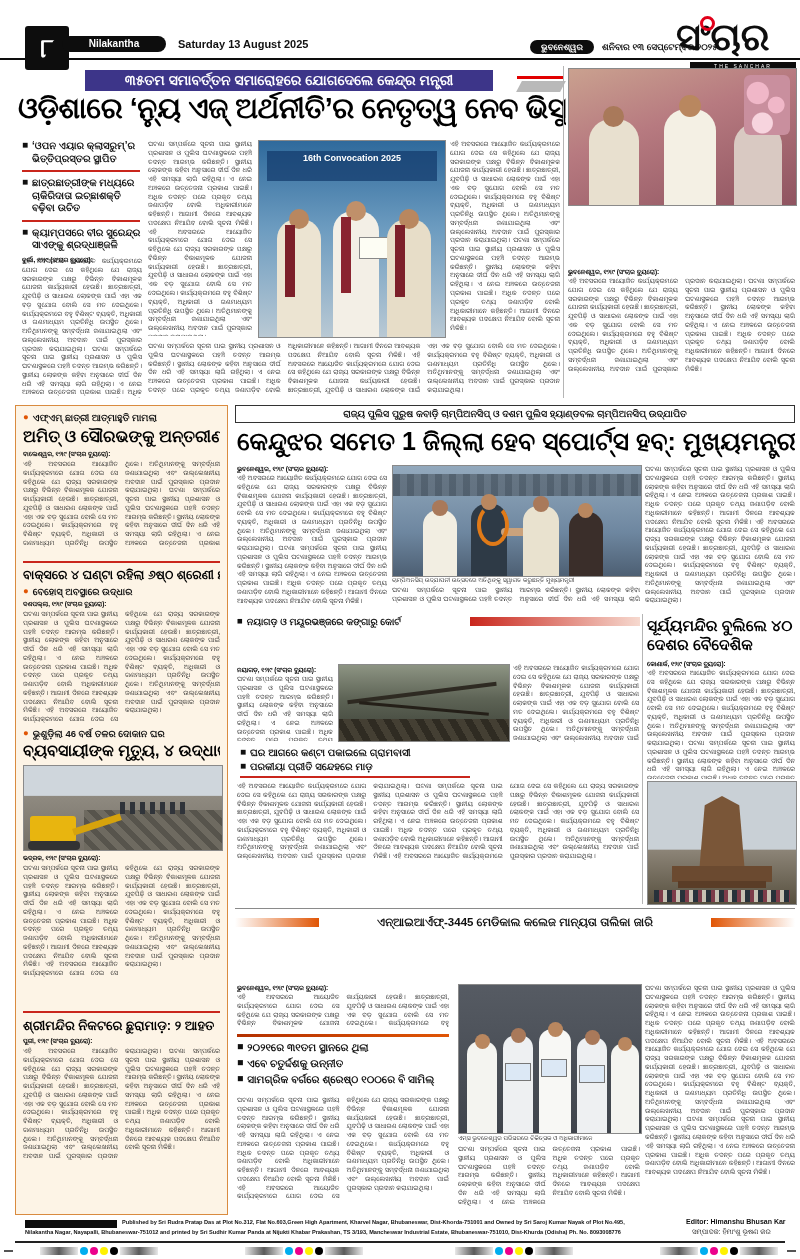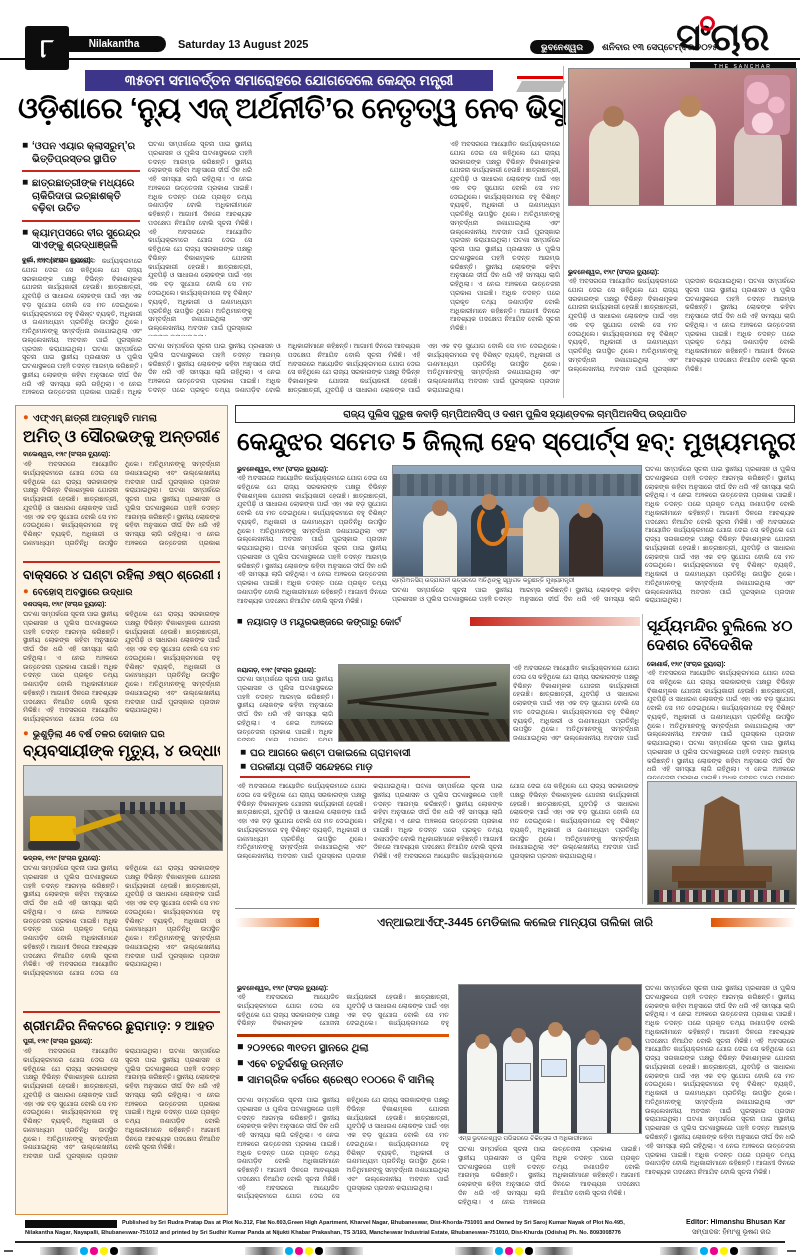--- a/index.html
+++ b/index.html
@@ -79,20 +79,35 @@
   </div>
   <div class="abs bt" style="left:22px;top:257px;width:120px;height:141px;">
     <span>ଏହି ଅବସରରେ ଆୟୋଜିତ କାର୍ଯ୍ୟକ୍ରମରେ ଯୋଗ ଦେଇ ସେ କହିଥିଲେ ଯେ ରାଜ୍ୟ ସରକାରଙ୍କ ପକ୍ଷରୁ ବିଭିନ୍ନ ବିକାଶମୂଳକ ଯୋଜନା କାର୍ଯ୍ୟକାରୀ ହେଉଛି। ଛାତ୍ରଛାତ୍ରୀ, ଯୁବପିଢ଼ି ଓ ସାଧାରଣ ଲୋକଙ୍କ ପାଇଁ ଏହା ଏକ ବଡ଼ ସୁଯୋଗ ବୋଲି ସେ ମତ ଦେଇଥିଲେ। କାର୍ଯ୍ୟକ୍ରମରେ ବହୁ ବିଶିଷ୍ଟ ବ୍ୟକ୍ତି, ଅଧିକାରୀ ଓ ଗଣମାଧ୍ୟମ ପ୍ରତିନିଧି ଉପସ୍ଥିତ ଥିଲେ। ଅତିଥିମାନଙ୍କୁ ସମ୍ବର୍ଦ୍ଧନା ଜଣାଯାଇଥିଲା ଏବଂ ଉଲ୍ଲେଖନୀୟ ଅବଦାନ ପାଇଁ ପୁରସ୍କାର ପ୍ରଦାନ କରାଯାଇଥିଲା।</span>
     <span>ଘଟଣା ସମ୍ପର୍କରେ ସୂଚନା ପାଇ ସ୍ଥାନୀୟ ପ୍ରଶାସନ ଓ ପୁଲିସ ଘଟଣାସ୍ଥଳରେ ପହଞ୍ଚି ତଦନ୍ତ ଆରମ୍ଭ କରିଛନ୍ତି। ସ୍ଥାନୀୟ ଲୋକଙ୍କ କହିବା ଅନୁସାରେ ଦୀର୍ଘ ଦିନ ଧରି ଏହି ସମସ୍ୟା ଲାଗି ରହିଥିଲା। ଏ ନେଇ ଅଞ୍ଚଳରେ ଉତ୍ତେଜନା ପ୍ରକାଶ ପାଇଛି। ଅଧିକ ତଦନ୍ତ ପରେ ପ୍ରକୃତ ତଥ୍ୟ ଜଣାପଡ଼ିବ ବୋଲି ଅଧିକାରୀମାନେ କହିଛନ୍ତି। ଆଗାମୀ ଦିନରେ ଆବଶ୍ୟକ ପଦକ୍ଷେପ ନିଆଯିବ ବୋଲି ସୂଚନା ମିଳିଛି।</span>
   </div>
   <div class="abs bt" style="left:148px;top:140px;width:104px;height:196px;">
     <span>ଘଟଣା ସମ୍ପର୍କରେ ସୂଚନା ପାଇ ସ୍ଥାନୀୟ ପ୍ରଶାସନ ଓ ପୁଲିସ ଘଟଣାସ୍ଥଳରେ ପହଞ୍ଚି ତଦନ୍ତ ଆରମ୍ଭ କରିଛନ୍ତି। ସ୍ଥାନୀୟ ଲୋକଙ୍କ କହିବା ଅନୁସାରେ ଦୀର୍ଘ ଦିନ ଧରି ଏହି ସମସ୍ୟା ଲାଗି ରହିଥିଲା। ଏ ନେଇ ଅଞ୍ଚଳରେ ଉତ୍ତେଜନା ପ୍ରକାଶ ପାଇଛି। ଅଧିକ ତଦନ୍ତ ପରେ ପ୍ରକୃତ ତଥ୍ୟ ଜଣାପଡ଼ିବ ବୋଲି ଅଧିକାରୀମାନେ କହିଛନ୍ତି। ଆଗାମୀ ଦିନରେ ଆବଶ୍ୟକ ପଦକ୍ଷେପ ନିଆଯିବ ବୋଲି ସୂଚନା ମିଳିଛି।</span>
     <span>ଏହି ଅବସରରେ ଆୟୋଜିତ କାର୍ଯ୍ୟକ୍ରମରେ ଯୋଗ ଦେଇ ସେ କହିଥିଲେ ଯେ ରାଜ୍ୟ ସରକାରଙ୍କ ପକ୍ଷରୁ ବିଭିନ୍ନ ବିକାଶମୂଳକ ଯୋଜନା କାର୍ଯ୍ୟକାରୀ ହେଉଛି। ଛାତ୍ରଛାତ୍ରୀ, ଯୁବପିଢ଼ି ଓ ସାଧାରଣ ଲୋକଙ୍କ ପାଇଁ ଏହା ଏକ ବଡ଼ ସୁଯୋଗ ବୋଲି ସେ ମତ ଦେଇଥିଲେ। କାର୍ଯ୍ୟକ୍ରମରେ ବହୁ ବିଶିଷ୍ଟ ବ୍ୟକ୍ତି, ଅଧିକାରୀ ଓ ଗଣମାଧ୍ୟମ ପ୍ରତିନିଧି ଉପସ୍ଥିତ ଥିଲେ। ଅତିଥିମାନଙ୍କୁ ସମ୍ବର୍ଦ୍ଧନା ଜଣାଯାଇଥିଲା ଏବଂ ଉଲ୍ଲେଖନୀୟ ଅବଦାନ ପାଇଁ ପୁରସ୍କାର ପ୍ରଦାନ କରାଯାଇଥିଲା।</span>
   </div>
 
+  <div class="photo" style="left:258px;top:140px;width:186px;height:196px;background:linear-gradient(180deg,#2f6a9c 0%,#6d9cc0 45%,#b9c9d4 100%);">
+    <div style="position:absolute;left:8px;top:10px;right:8px;height:30px;background:rgba(20,60,110,0.75);color:#fff;font-size:9px;font-weight:bold;text-align:center;line-height:15px;">
+      <span>16th Convocation 2025</span>
+    </div>
+    <div style="position:absolute;left:18px;bottom:0;width:44px;height:118px;background:#ece4d2;border-radius:20px 20px 0 0;"></div>
+    <div style="position:absolute;left:30px;bottom:108px;width:20px;height:20px;border-radius:50%;background:#b9875f;"></div>
+    <div style="position:absolute;left:26px;bottom:40px;width:10px;height:72px;background:#7c1f2a;"></div>
+    <div style="position:absolute;left:74px;bottom:0;width:46px;height:126px;background:#f3efe6;border-radius:20px 20px 0 0;"></div>
+    <div style="position:absolute;left:87px;bottom:116px;width:20px;height:20px;border-radius:50%;background:#c0906a;"></div>
+    <div style="position:absolute;left:82px;bottom:44px;width:10px;height:76px;background:#8a2430;"></div>
+    <div style="position:absolute;left:100px;bottom:78px;width:30px;height:20px;background:#fdfdf4;border:1px solid #888;"></div>
+    <div style="position:absolute;left:128px;bottom:0;width:44px;height:118px;background:#e7ddc8;border-radius:20px 20px 0 0;"></div>
+    <div style="position:absolute;left:140px;bottom:108px;width:20px;height:20px;border-radius:50%;background:#b9875f;"></div>
+    <div style="position:absolute;left:136px;bottom:40px;width:10px;height:72px;background:#7c1f2a;"></div>
+  </div>
 
   <div class="abs bt" style="left:450px;top:140px;width:110px;height:196px;">
     <span>ଏହି ଅବସରରେ ଆୟୋଜିତ କାର୍ଯ୍ୟକ୍ରମରେ ଯୋଗ ଦେଇ ସେ କହିଥିଲେ ଯେ ରାଜ୍ୟ ସରକାରଙ୍କ ପକ୍ଷରୁ ବିଭିନ୍ନ ବିକାଶମୂଳକ ଯୋଜନା କାର୍ଯ୍ୟକାରୀ ହେଉଛି। ଛାତ୍ରଛାତ୍ରୀ, ଯୁବପିଢ଼ି ଓ ସାଧାରଣ ଲୋକଙ୍କ ପାଇଁ ଏହା ଏକ ବଡ଼ ସୁଯୋଗ ବୋଲି ସେ ମତ ଦେଇଥିଲେ। କାର୍ଯ୍ୟକ୍ରମରେ ବହୁ ବିଶିଷ୍ଟ ବ୍ୟକ୍ତି, ଅଧିକାରୀ ଓ ଗଣମାଧ୍ୟମ ପ୍ରତିନିଧି ଉପସ୍ଥିତ ଥିଲେ। ଅତିଥିମାନଙ୍କୁ ସମ୍ବର୍ଦ୍ଧନା ଜଣାଯାଇଥିଲା ଏବଂ ଉଲ୍ଲେଖନୀୟ ଅବଦାନ ପାଇଁ ପୁରସ୍କାର ପ୍ରଦାନ କରାଯାଇଥିଲା।</span>
     <span>ଘଟଣା ସମ୍ପର୍କରେ ସୂଚନା ପାଇ ସ୍ଥାନୀୟ ପ୍ରଶାସନ ଓ ପୁଲିସ ଘଟଣାସ୍ଥଳରେ ପହଞ୍ଚି ତଦନ୍ତ ଆରମ୍ଭ କରିଛନ୍ତି। ସ୍ଥାନୀୟ ଲୋକଙ୍କ କହିବା ଅନୁସାରେ ଦୀର୍ଘ ଦିନ ଧରି ଏହି ସମସ୍ୟା ଲାଗି ରହିଥିଲା। ଏ ନେଇ ଅଞ୍ଚଳରେ ଉତ୍ତେଜନା ପ୍ରକାଶ ପାଇଛି। ଅଧିକ ତଦନ୍ତ ପରେ ପ୍ରକୃତ ତଥ୍ୟ ଜଣାପଡ଼ିବ ବୋଲି ଅଧିକାରୀମାନେ କହିଛନ୍ତି। ଆଗାମୀ ଦିନରେ ଆବଶ୍ୟକ ପଦକ୍ଷେପ ନିଆଯିବ ବୋଲି ସୂଚନା ମିଳିଛି।</span>
   </div>
   <div class="abs bt c3" style="left:148px;top:342px;width:412px;height:56px;">
     <span>ଘଟଣା ସମ୍ପର୍କରେ ସୂଚନା ପାଇ ସ୍ଥାନୀୟ ପ୍ରଶାସନ ଓ ପୁଲିସ ଘଟଣାସ୍ଥଳରେ ପହଞ୍ଚି ତଦନ୍ତ ଆରମ୍ଭ କରିଛନ୍ତି। ସ୍ଥାନୀୟ ଲୋକଙ୍କ କହିବା ଅନୁସାରେ ଦୀର୍ଘ ଦିନ ଧରି ଏହି ସମସ୍ୟା ଲାଗି ରହିଥିଲା। ଏ ନେଇ ଅଞ୍ଚଳରେ ଉତ୍ତେଜନା ପ୍ରକାଶ ପାଇଛି। ଅଧିକ ତଦନ୍ତ ପରେ ପ୍ରକୃତ ତଥ୍ୟ ଜଣାପଡ଼ିବ ବୋଲି ଅଧିକାରୀମାନେ କହିଛନ୍ତି। ଆଗାମୀ ଦିନରେ ଆବଶ୍ୟକ ପଦକ୍ଷେପ ନିଆଯିବ ବୋଲି ସୂଚନା ମିଳିଛି।</span>
     <span>ଏହି ଅବସରରେ ଆୟୋଜିତ କାର୍ଯ୍ୟକ୍ରମରେ ଯୋଗ ଦେଇ ସେ କହିଥିଲେ ଯେ ରାଜ୍ୟ ସରକାରଙ୍କ ପକ୍ଷରୁ ବିଭିନ୍ନ ବିକାଶମୂଳକ ଯୋଜନା କାର୍ଯ୍ୟକାରୀ ହେଉଛି। ଛାତ୍ରଛାତ୍ରୀ, ଯୁବପିଢ଼ି ଓ ସାଧାରଣ ଲୋକଙ୍କ ପାଇଁ ଏହା ଏକ ବଡ଼ ସୁଯୋଗ ବୋଲି ସେ ମତ ଦେଇଥିଲେ। କାର୍ଯ୍ୟକ୍ରମରେ ବହୁ ବିଶିଷ୍ଟ ବ୍ୟକ୍ତି, ଅଧିକାରୀ ଓ ଗଣମାଧ୍ୟମ ପ୍ରତିନିଧି ଉପସ୍ଥିତ ଥିଲେ। ଅତିଥିମାନଙ୍କୁ ସମ୍ବର୍ଦ୍ଧନା ଜଣାଯାଇଥିଲା ଏବଂ ଉଲ୍ଲେଖନୀୟ ଅବଦାନ ପାଇଁ ପୁରସ୍କାର ପ୍ରଦାନ କରାଯାଇଥିଲା।</span>
   </div>
 
@@ -163,21 +178,21 @@
     <div class="dl" style="margin-top:2px;font-size:6.4px;">ପୁରୀ, ୧୨ା୯ (ସଂଚାର ବ୍ୟୁରୋ):</div>
     <div class="bt c2" style="height:118px;margin-top:2px;">
       <span>ଏହି ଅବସରରେ ଆୟୋଜିତ କାର୍ଯ୍ୟକ୍ରମରେ ଯୋଗ ଦେଇ ସେ କହିଥିଲେ ଯେ ରାଜ୍ୟ ସରକାରଙ୍କ ପକ୍ଷରୁ ବିଭିନ୍ନ ବିକାଶମୂଳକ ଯୋଜନା କାର୍ଯ୍ୟକାରୀ ହେଉଛି। ଛାତ୍ରଛାତ୍ରୀ, ଯୁବପିଢ଼ି ଓ ସାଧାରଣ ଲୋକଙ୍କ ପାଇଁ ଏହା ଏକ ବଡ଼ ସୁଯୋଗ ବୋଲି ସେ ମତ ଦେଇଥିଲେ। କାର୍ଯ୍ୟକ୍ରମରେ ବହୁ ବିଶିଷ୍ଟ ବ୍ୟକ୍ତି, ଅଧିକାରୀ ଓ ଗଣମାଧ୍ୟମ ପ୍ରତିନିଧି ଉପସ୍ଥିତ ଥିଲେ। ଅତିଥିମାନଙ୍କୁ ସମ୍ବର୍ଦ୍ଧନା ଜଣାଯାଇଥିଲା ଏବଂ ଉଲ୍ଲେଖନୀୟ ଅବଦାନ ପାଇଁ ପୁରସ୍କାର ପ୍ରଦାନ କରାଯାଇଥିଲା।</span>
       <span>ଘଟଣା ସମ୍ପର୍କରେ ସୂଚନା ପାଇ ସ୍ଥାନୀୟ ପ୍ରଶାସନ ଓ ପୁଲିସ ଘଟଣାସ୍ଥଳରେ ପହଞ୍ଚି ତଦନ୍ତ ଆରମ୍ଭ କରିଛନ୍ତି। ସ୍ଥାନୀୟ ଲୋକଙ୍କ କହିବା ଅନୁସାରେ ଦୀର୍ଘ ଦିନ ଧରି ଏହି ସମସ୍ୟା ଲାଗି ରହିଥିଲା। ଏ ନେଇ ଅଞ୍ଚଳରେ ଉତ୍ତେଜନା ପ୍ରକାଶ ପାଇଛି। ଅଧିକ ତଦନ୍ତ ପରେ ପ୍ରକୃତ ତଥ୍ୟ ଜଣାପଡ଼ିବ ବୋଲି ଅଧିକାରୀମାନେ କହିଛନ୍ତି। ଆଗାମୀ ଦିନରେ ଆବଶ୍ୟକ ପଦକ୍ଷେପ ନିଆଯିବ ବୋଲି ସୂଚନା ମିଳିଛି।</span>
     </div>
   </div>
 
   <div class="abs" style="left:235px;top:405px;width:560px;height:18px;border:1px solid #333;box-sizing:border-box;text-align:center;font-weight:bold;font-size:9.5px;line-height:16px;color:#111;overflow:hidden;white-space:nowrap;">
     <span>ରାଜ୍ୟ ପୁଲିସ ପୁରୁଷ କବାଡ଼ି ଚାମ୍ପିଅନସିପ୍ ଓ ଦଶମ ପୁଲିସ ହ୍ୟାଣ୍ଡବଲ ଚାମ୍ପିଅନସିପ୍ ଉଦ୍‌ଯାପିତ</span>
   </div>
-  <div class="abs hd" style="left:237px;top:427px;width:558px;height:34px;font-size:25px;white-space:nowrap;">କେନ୍ଦୁଝର ସମେତ 5 ଜିଲ୍ଲା ହେବ ସ୍ପୋର୍ଟ୍ସ ହବ୍: ମୁଖ୍ୟମନ୍ତ୍ରୀ</div>
+  <div class="abs hd" style="left:237px;top:427px;width:558px;height:34px;font-size:25px;white-space:nowrap;">କେନ୍ଦୁଝର ସମେତ 1 ଜିଲ୍ଲା ହେବ ସ୍ପୋର୍ଟ୍ସ ହବ୍: ମୁଖ୍ୟମନ୍ତ୍ରୀ</div>
 
   <div class="abs dl" style="left:237px;top:465px;width:152px;font-size:6.5px;">ଭୁବନେଶ୍ୱର, ୧୨ା୯ (ସଂଚାର ବ୍ୟୁରୋ):</div>
   <div class="abs bt" style="left:237px;top:474px;width:150px;height:134px;">
     <span>ଏହି ଅବସରରେ ଆୟୋଜିତ କାର୍ଯ୍ୟକ୍ରମରେ ଯୋଗ ଦେଇ ସେ କହିଥିଲେ ଯେ ରାଜ୍ୟ ସରକାରଙ୍କ ପକ୍ଷରୁ ବିଭିନ୍ନ ବିକାଶମୂଳକ ଯୋଜନା କାର୍ଯ୍ୟକାରୀ ହେଉଛି। ଛାତ୍ରଛାତ୍ରୀ, ଯୁବପିଢ଼ି ଓ ସାଧାରଣ ଲୋକଙ୍କ ପାଇଁ ଏହା ଏକ ବଡ଼ ସୁଯୋଗ ବୋଲି ସେ ମତ ଦେଇଥିଲେ। କାର୍ଯ୍ୟକ୍ରମରେ ବହୁ ବିଶିଷ୍ଟ ବ୍ୟକ୍ତି, ଅଧିକାରୀ ଓ ଗଣମାଧ୍ୟମ ପ୍ରତିନିଧି ଉପସ୍ଥିତ ଥିଲେ। ଅତିଥିମାନଙ୍କୁ ସମ୍ବର୍ଦ୍ଧନା ଜଣାଯାଇଥିଲା ଏବଂ ଉଲ୍ଲେଖନୀୟ ଅବଦାନ ପାଇଁ ପୁରସ୍କାର ପ୍ରଦାନ କରାଯାଇଥିଲା।</span>
     <span>ଘଟଣା ସମ୍ପର୍କରେ ସୂଚନା ପାଇ ସ୍ଥାନୀୟ ପ୍ରଶାସନ ଓ ପୁଲିସ ଘଟଣାସ୍ଥଳରେ ପହଞ୍ଚି ତଦନ୍ତ ଆରମ୍ଭ କରିଛନ୍ତି। ସ୍ଥାନୀୟ ଲୋକଙ୍କ କହିବା ଅନୁସାରେ ଦୀର୍ଘ ଦିନ ଧରି ଏହି ସମସ୍ୟା ଲାଗି ରହିଥିଲା। ଏ ନେଇ ଅଞ୍ଚଳରେ ଉତ୍ତେଜନା ପ୍ରକାଶ ପାଇଛି। ଅଧିକ ତଦନ୍ତ ପରେ ପ୍ରକୃତ ତଥ୍ୟ ଜଣାପଡ଼ିବ ବୋଲି ଅଧିକାରୀମାନେ କହିଛନ୍ତି। ଆଗାମୀ ଦିନରେ ଆବଶ୍ୟକ ପଦକ୍ଷେପ ନିଆଯିବ ବୋଲି ସୂଚନା ମିଳିଛି।</span>
   </div>
 
   <div class="photo" style="left:392px;top:465px;width:248px;height:110px;background:linear-gradient(180deg,#93a9bd 0%,#6e87a0 60%,#4d5f73 100%);">
     <div style="position:absolute;left:0;top:8px;width:248px;height:22px;background:repeating-linear-gradient(90deg,#3c4752 0 7px,#55616d 7px 14px);opacity:.7;"></div>
     <div style="position:absolute;left:30px;bottom:0;width:34px;height:66px;background:#f2eee2;border-radius:15px 15px 0 0;"></div>

